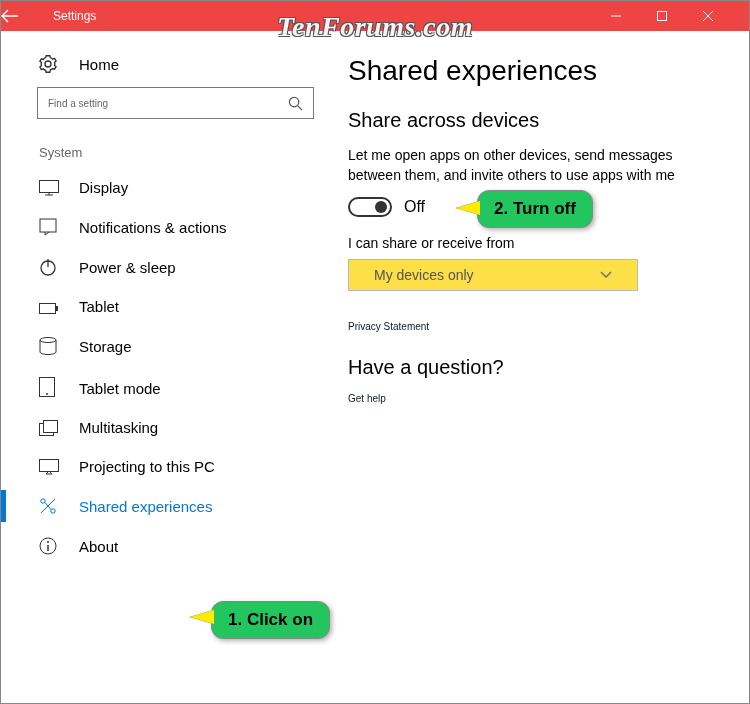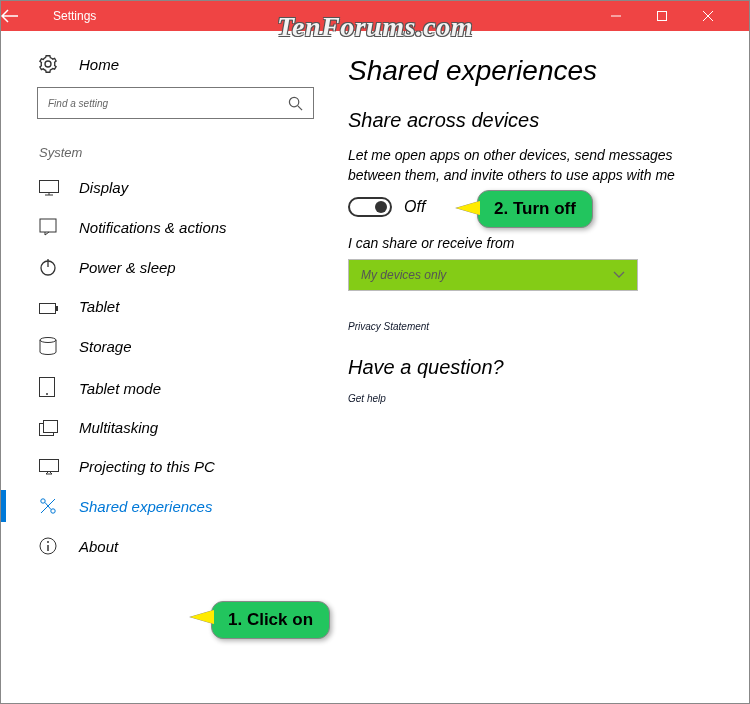--- a/index.html
+++ b/index.html
@@ -4,42 +4,42 @@
 <style>
 * { box-sizing: border-box; margin: 0; padding: 0; font-family: "Segoe UI", Arial, sans-serif; }
 body { width: 750px; height: 704px; background: #fff; position: relative; overflow: hidden; border: 1px solid #888; }
 
 .titlebar { height: 30px; background: #ef4444; display: flex; align-items: center; color: #fff; }
 .titlebar .back { width: 48px; text-align: center; font-size: 16px; line-height: 30px; }
 .titlebar .title { font-size: 12px; flex: 0 0 auto; padding-left: 4px; }
 .titlebar .spacer { flex: 1; }
 .titlebar .winbtn { width: 46px; text-align: center; font-size: 11px; line-height: 30px; font-family: Arial, sans-serif; }
 
-.content { display: flex; height: calc(100% - 30px); font-style: italic; }
+.content { display: flex; height: calc(100% - 30px); }
 
 .sidebar { width: 335px; padding: 18px 0 0 0; }
 .home-row { display: flex; align-items: center; padding: 6px 0 14px 38px; font-size: 15px; color: #000; }
 .home-row .icon { width: 22px; margin-right: 18px; }
 .search-box { margin: 0 22px 18px 36px; height: 32px; border: 1px solid #777; display: flex; align-items: center; padding: 0 10px; color: #666; font-size: 10px; justify-content: space-between; }
 .category-label { padding: 8px 0 8px 38px; font-size: 13px; color: #666; }
 .nav-item { display: flex; align-items: flex-end; padding: 11px 0 11px 38px; font-size: 15px; color: #000; position: relative; }
 .nav-item .icon { width: 22px; margin-right: 18px; display: inline-flex; align-items: center; justify-content: flex-start; }
 .nav-item.active { color: #0078d7; }
 .nav-item.active::before { content: ""; position: absolute; left: 0; top: 4px; bottom: 4px; width: 5px; background: #0078d7; }
 
 .main { flex: 1; padding: 24px 28px 0 12px; color: #000; }
 .main h1 { font-weight: 300; font-size: 28px; margin-bottom: 22px; }
 .main h2 { font-weight: 400; font-size: 20px; margin-bottom: 14px; }
 .desc { font-size: 14px; line-height: 1.4; margin-bottom: 12px; max-width: 330px; }
 .toggle-row { display: flex; align-items: center; margin-bottom: 18px; }
 .toggle { width: 44px; height: 20px; border: 2px solid #333; border-radius: 20px; position: relative; margin-right: 12px; }
 .toggle::after { content: ""; position: absolute; right: 3px; top: 2px; width: 12px; height: 12px; background: #333; border-radius: 50%; }
 .toggle-label { font-size: 16px; }
 .sub-label { font-size: 14px; margin-bottom: 8px; }
-.dropdown { width: 290px; height: 32px; background: #84cc16; border: 1px solid #bbb; display: flex; align-items: center; justify-content: space-between; padding: 0 12px; font-size: 12px; color: #555; margin-bottom: 30px; }
+.dropdown { width: 290px; height: 32px; background: #fde047; border: 1px solid #bbb; display: flex; align-items: center; justify-content: space-between; padding: 0 25px; font-size: 14px; color: #555; margin-bottom: 30px; }
 .link { color: #0f172a; font-size: 10px; display: block; margin-bottom: 24px; }
 .link.small { margin-top: 10px; margin-bottom: 0; }
 
 .watermark { position: absolute; top: 10px; left: 50%; transform: translateX(-50%); font-family: Georgia, serif; font-size: 28px; font-weight: bold; color: #f3f3f3; text-shadow: 1px 1px 0 #555, -1px -1px 0 #555, 1px -1px 0 #555, -1px 1px 0 #555; letter-spacing: 0.5px; pointer-events: none; font-style: italic; }
 
 .callout { position: absolute; background: #22c55e; border: 1px solid #888; border-radius: 12px; padding: 8px 16px; font-family: Verdana, sans-serif; font-weight: bold; font-size: 17px; box-shadow: 2px 2px 5px rgba(0,0,0,0.3); white-space: nowrap; }
 .callout.c1 { left: 210px; top: 600px; }
 .callout.c2 { left: 476px; top: 189px; }
 .callout .tail { position: absolute; width: 0; height: 0; }
 .callout.c1 .tail { left: -22px; top: 8px; border-top: 7px solid transparent; border-bottom: 7px solid transparent; border-right: 24px solid #ffeb00; filter: drop-shadow(-1px 0 0 #888); }

